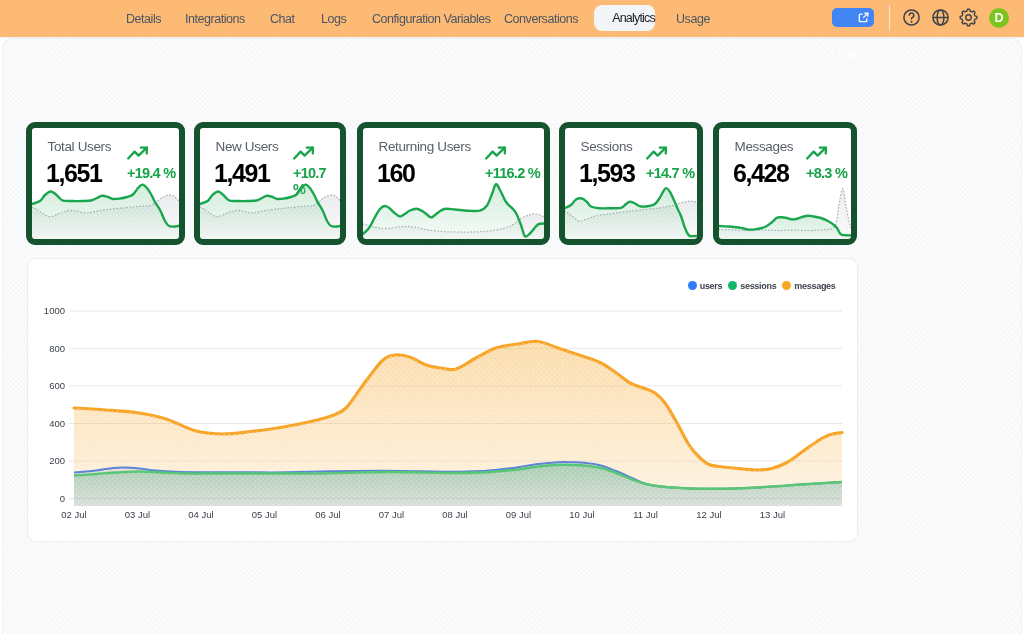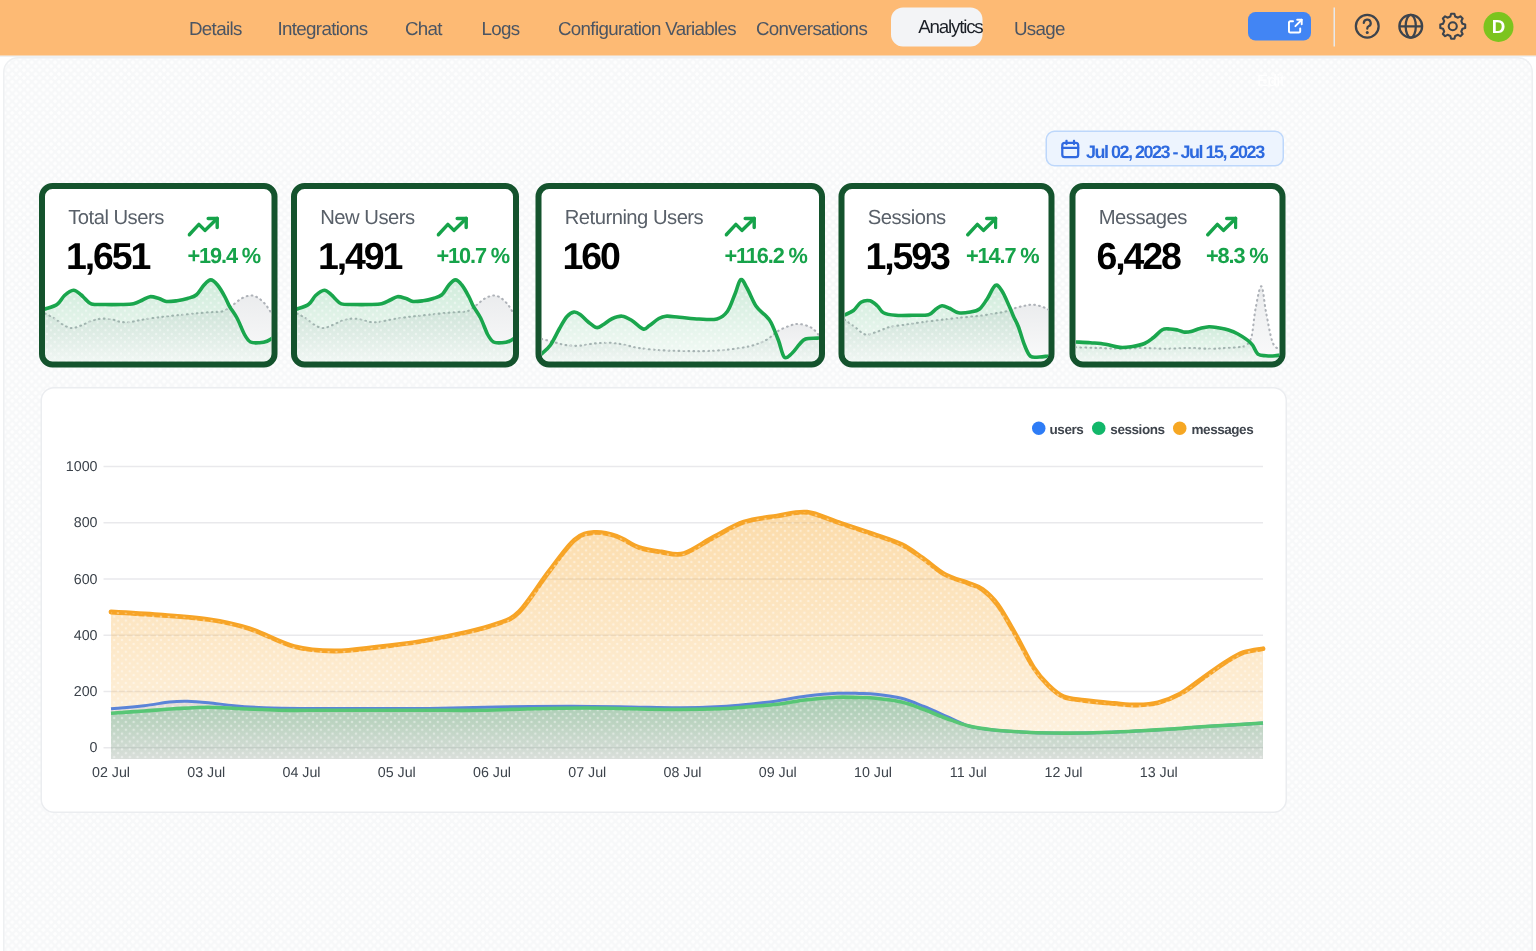--- a/index.html
+++ b/index.html
@@ -23,21 +23,21 @@
 .hicon { position:absolute; top:8px; }
 #avatar { position:absolute; left:989px; top:7.5px; width:20px; height:20px;
   border-radius:50%; background:#7cc41e; color:#fff; font-size:12.5px; font-weight:700;
   text-align:center; line-height:20px; }
 #datepill { position:absolute; left:697px; top:87px; width:159px; height:24px;
   background:#edf4fe; border:1px solid #bdd7fb; border-radius:6px; }
 #datepill svg { position:absolute; left:9px; top:5px; }
 #datepill span { position:absolute; left:26px; top:5.5px; font-size:12px; font-weight:700;
   color:#2e6adf; letter-spacing:-1px; white-space:nowrap; }
 .card { position:absolute; top:122px; height:123px; background:#fff;
-  border:4px solid #14532d; border-radius:9px; overflow:hidden; }
+  border:6px solid #14532d; border-radius:9px; overflow:hidden; }
 .clabel { position:absolute; left:15.5px; top:11px; font-size:13.5px; color:#596069; letter-spacing:-0.35px; }
 .cnum { position:absolute; left:14px; top:31px; font-size:25px; font-weight:700;
   color:#000000; letter-spacing:-1.4px; }
 .cpct { position:absolute; top:36.5px; font-size:14.5px; font-weight:700; color:#16a34a; letter-spacing:-0.75px; }
 #chartcard { position:absolute; left:26.5px; top:258px; width:831px; height:284px;
   background:#fff; border:1px solid #ebedf0; border-radius:9px; }
 #legend { position:absolute; right:21px; top:22px; height:10px; font-size:9px;
   font-weight:600; color:#3f454d; letter-spacing:-0.3px; white-space:nowrap;padding-left:24px; }
 .ldot { display:inline-block; width:9px; height:9px; border-radius:50%;
   vertical-align:-1px; margin-right:3px; }
@@ -78,31 +78,20 @@
             <ellipse cx="9.5" cy="9.5" rx="3.4" ry="7.6"></ellipse>
             <line x1="1.9" y1="9.5" x2="17.1" y2="9.5"></line>
           </g>
         </svg></div>
  <div class="hicon" style="left:959px"><svg width="19" height="19" viewBox="0 0 19 19">
           <path d="M7.9 3.0L8.4 1.2L10.6 1.2L11.1 3.0L13.0 3.8L14.6 2.9L16.1 4.4L15.2 6.0L16.0 7.9L17.8 8.4L17.8 10.6L16.0 11.1L15.2 13.0L16.1 14.6L14.6 16.1L13.0 15.2L11.1 16.0L10.6 17.8L8.4 17.8L7.9 16.0L6.0 15.2L4.4 16.1L2.9 14.6L3.8 13.0L3.0 11.1L1.2 10.6L1.2 8.4L3.0 7.9L3.8 6.0L2.9 4.4L4.4 2.9L6.0 3.8Z" fill="none" stroke="#3d444d" stroke-width="1.4" stroke-linejoin="round"></path>
           <circle cx="9.5" cy="9.5" r="2.7" fill="none" stroke="#3d444d" stroke-width="1.4"></circle>
         </svg></div>
  <div id="avatar">D</div>
 </div>
-<div id="datepill">
-      <svg width="13" height="13" viewBox="0 0 13 13">
-        <g fill="none" stroke="#3069e0" stroke-width="1.5" stroke-linecap="round">
-          <rect x="1.2" y="2.3" width="10.6" height="9.5" rx="1.6"></rect>
-          <line x1="1.2" y1="5.6" x2="11.8" y2="5.6"></line>
-          <line x1="4" y1="0.8" x2="4" y2="3"></line>
-          <line x1="9" y1="0.8" x2="9" y2="3"></line>
-        </g>
-      </svg>
-      <span>Jul 02, 2023 - Jul 15, 2023</span>
-    </div>
 <div class="card" style="left:26px;width:159px">
 <div class="clabel">Total Users</div>
 <div class="cnum">1,651</div>
 <div style="position:absolute;left:95px;top:18px;width:21px;height:14px">
         <svg width="21" height="14" viewBox="0 0 21 14" style="position:absolute">
           <g fill="none" stroke="#16a34a" stroke-width="2.3" stroke-linecap="round" stroke-linejoin="round">
             <path d="M1.2 12.5 L7.6 5.6 L11.6 9.6 L19.8 1.6"></path>
             <path d="M13.8 1.6 H19.8 V7.6"></path>
           </g>
         </svg>

